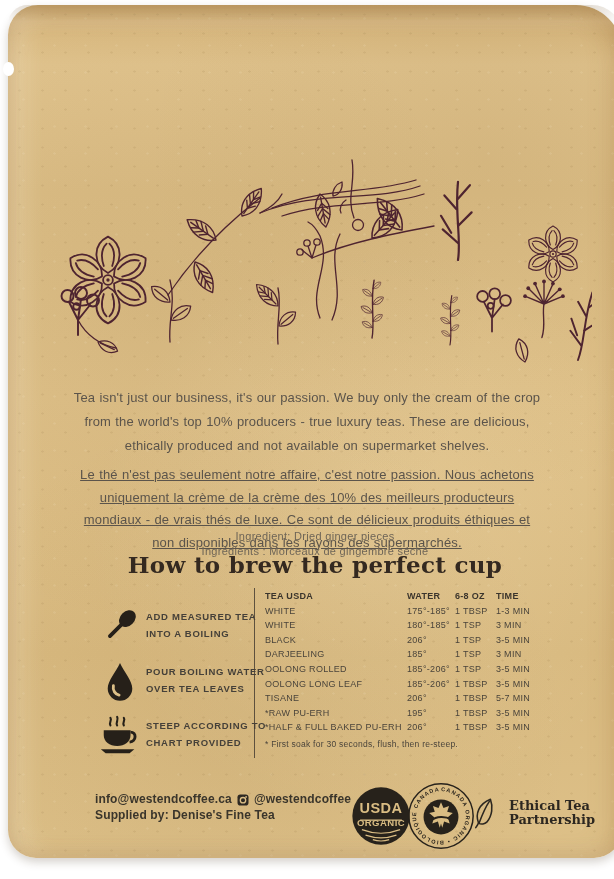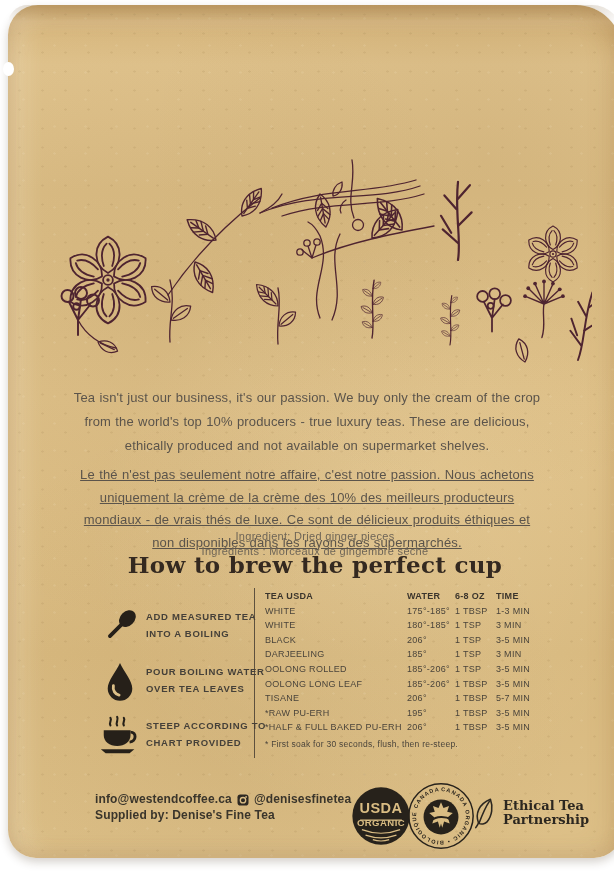--- a/index.html
+++ b/index.html
@@ -77,21 +77,21 @@
   .brew-table .th{font-weight:700;color:#3b352c;}
   .footnote{margin-top:6px;font-size:8.5px;letter-spacing:0.25px;color:#4a443b;}
 
   
   .contact{position:absolute;left:87px;top:779px;color:#3a352b;font-weight:700;
     font-size:12px;line-height:15.5px;letter-spacing:0.15px;margin-top:8px;}
   .contact-line1{display:flex;align-items:center;gap:5px;}
   .cert{position:absolute;}
   .usda{left:343px;top:781px;}
   .canada{left:399px;top:777px;}
-  .etp{left:465px;top:792px;display:flex;align-items:center;gap:8px;}
+  .etp{left:465px;top:792px;display:flex;align-items:center;gap:14px;}
   .etp-text span{display:block;font-family:"DejaVu Serif",serif;font-weight:bold;
     font-size:13px;line-height:14.5px;color:#2c2720;}
 </style>
 </head>
 <body>
 
 <div class="stage">
   <div class="bag">
 
     <div class="notch notch-left"></div>
@@ -337,21 +337,21 @@
     </div>
 
     <div class="contact">
       <div class="contact-line1">
         <span>info@westendcoffee.ca</span>
         <svg width="12" height="12" viewBox="0 0 12 12">
           <rect x="0.5" y="0.5" width="11" height="11" rx="2.8" fill="#2e2922"></rect>
           <circle cx="6" cy="6.2" r="2.7" stroke="#dcbf87" stroke-width="1.3" fill="none"></circle>
           <circle cx="9.1" cy="2.9" r="0.9" fill="#dcbf87"></circle>
         </svg>
-        <span>@denisesfinetea</span>
+        <span>@westendcoffee</span>
       </div>
       <div>Supplied by: Denise's Fine Tea</div>
     </div>
 
     <div class="cert usda">
       <svg width="60" height="60" viewBox="0 0 66 66">
         <circle cx="33" cy="33" r="31.5" fill="#27221b"></circle>
         <text x="33" y="30" text-anchor="middle" font-family="Liberation Sans, sans-serif" font-weight="bold" font-size="16" fill="#d9bc83" letter-spacing="0.5">USDA</text>
         <line x1="10" y1="37.5" x2="56" y2="37.5" stroke="#d9bc83" stroke-width="1.4"></line>
         <text x="33" y="44" text-anchor="middle" font-family="Liberation Sans, sans-serif" font-weight="bold" font-size="10.5" fill="#d9bc83" letter-spacing="0.5">ORGANIC</text>

